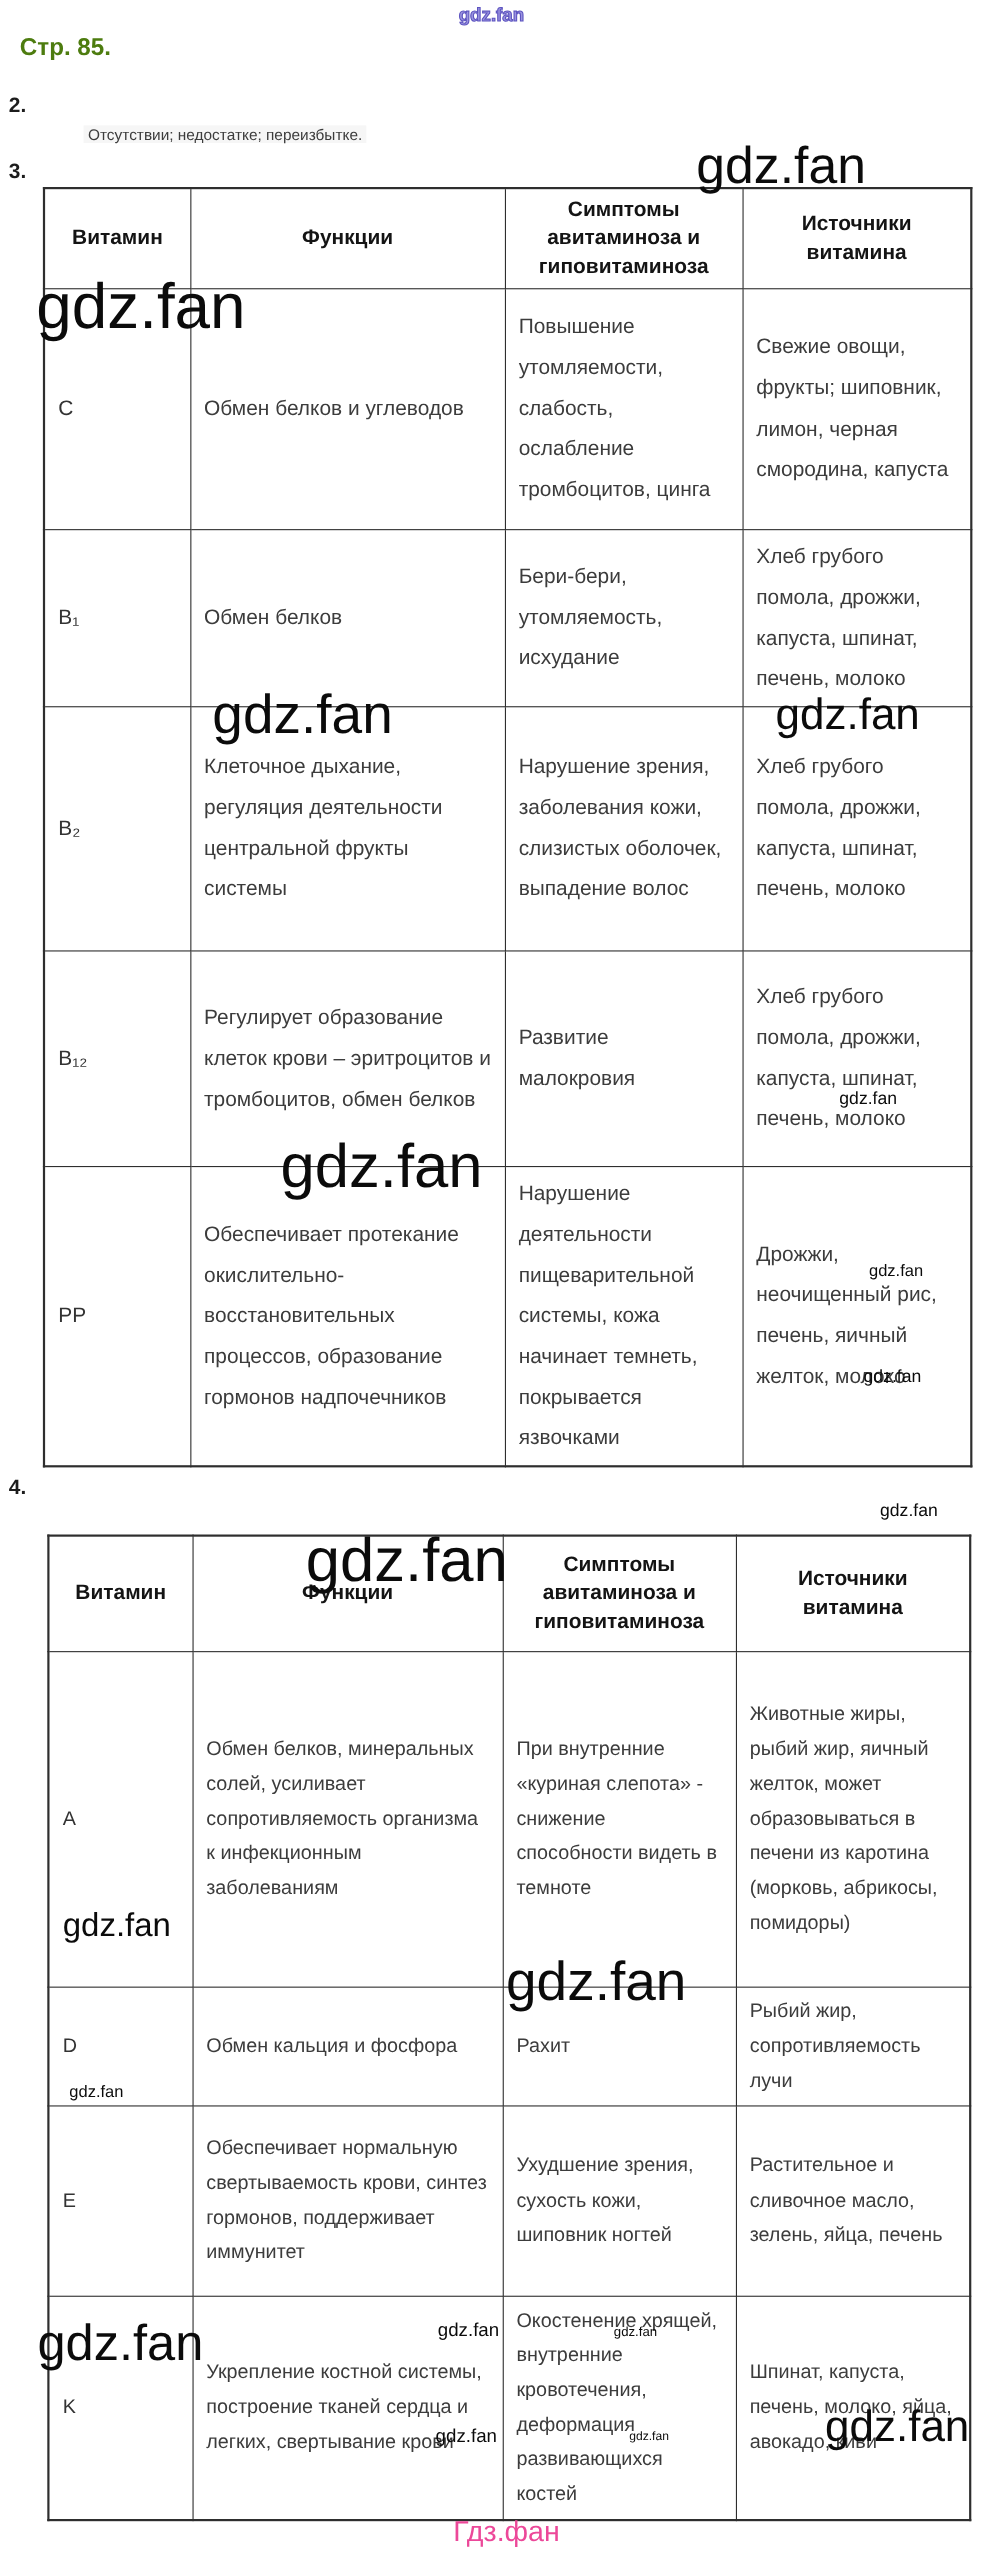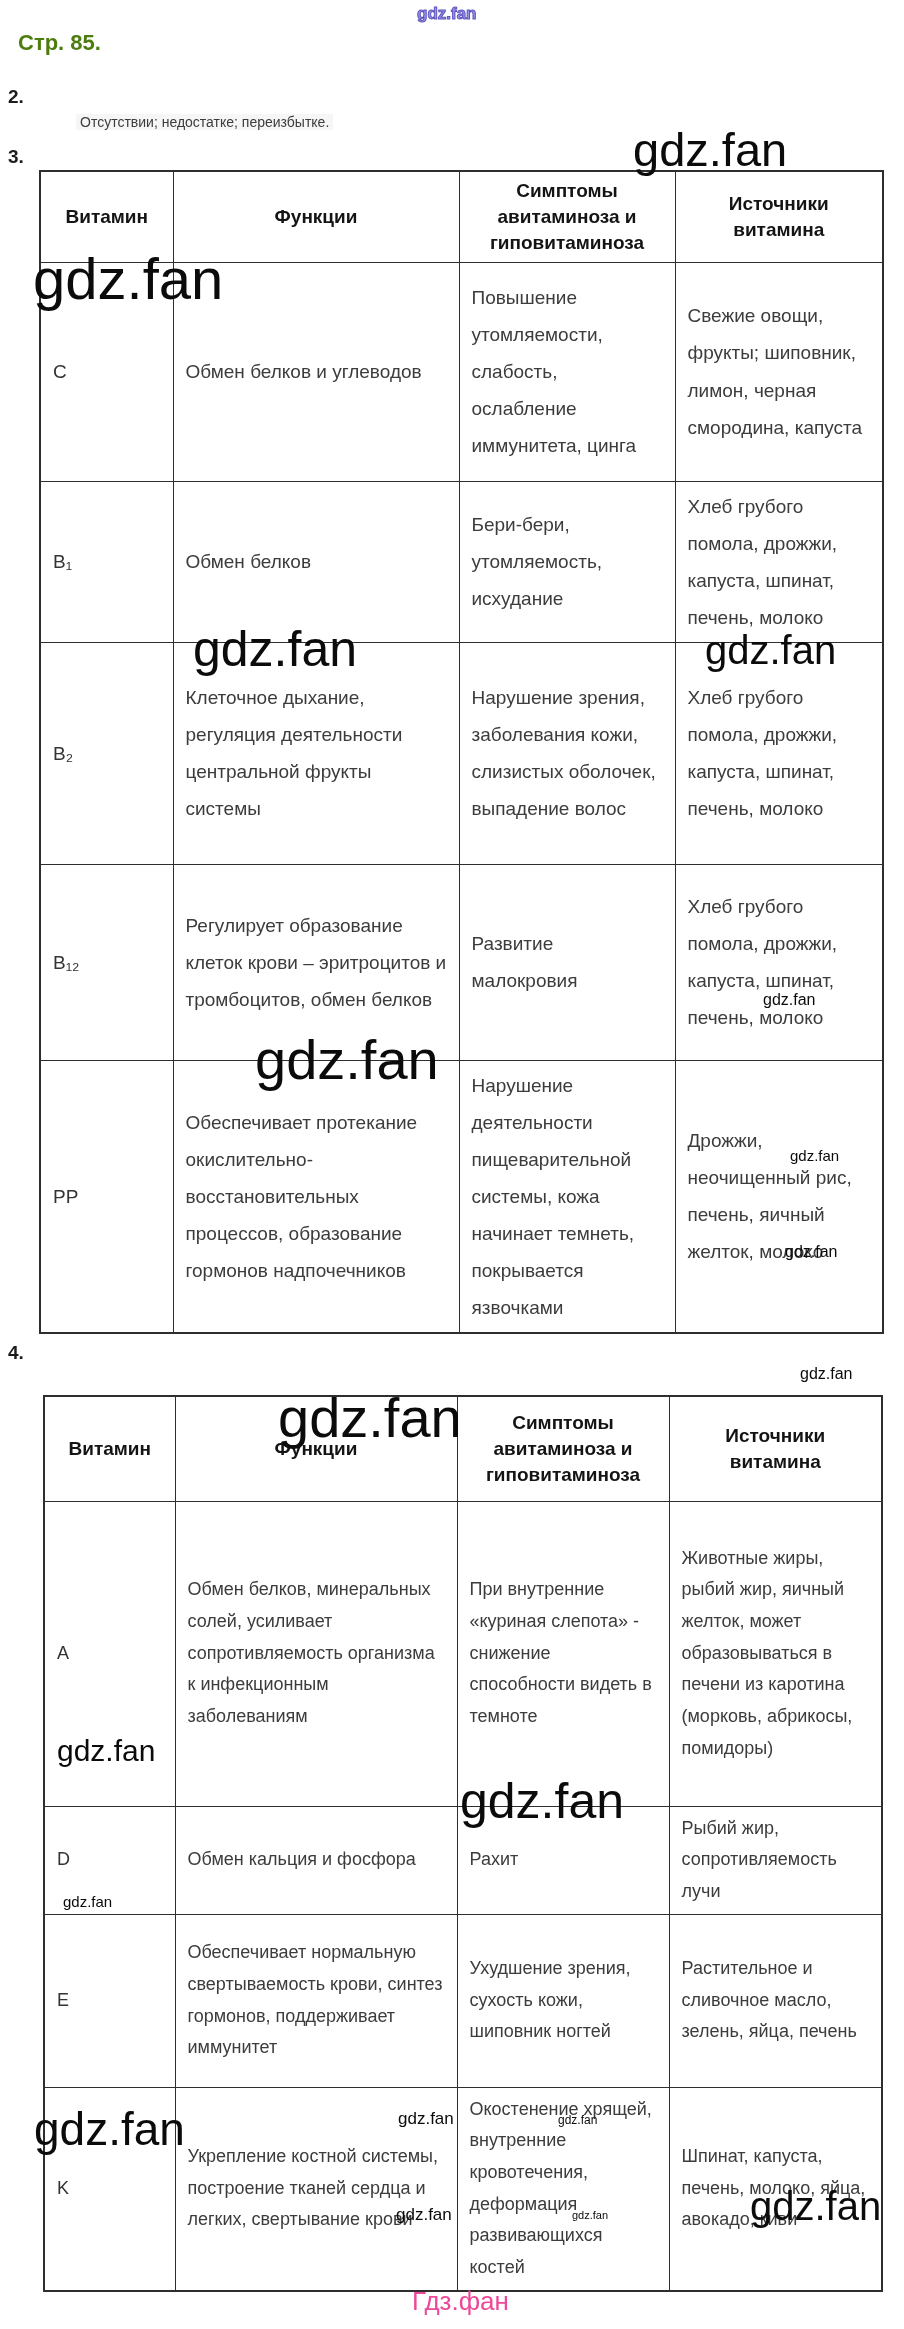--- a/index.html
+++ b/index.html
@@ -101,21 +101,21 @@
       <th>Витамин</th>
       <th>Функции</th>
       <th>Симптомы авитаминоза и гиповитаминоза</th>
       <th>Источники витамина</th>
     </tr>
   </thead>
   <tbody>
     <tr class="rc">
       <td class="vit">C</td>
       <td>Обмен белков и углеводов</td>
-      <td>Повышение утомляемости, слабость, ослабление иммунитета, цинга</td>
+      <td>Повышение утомляемости, слабость, ослабление тромбоцитов, цинга</td>
       <td>Свежие овощи, фрукты; шиповник, лимон, черная смородина, капуста</td>
     </tr>
     <tr class="rb1">
       <td class="vit">B₁</td>
       <td>Обмен белков</td>
       <td>Бери-бери, утомляемость, исхудание</td>
       <td>Хлеб грубого помола, дрожжи, капуста, шпинат, печень, молоко</td>
     </tr>
     <tr class="rb2">
       <td class="vit">B₂</td>

